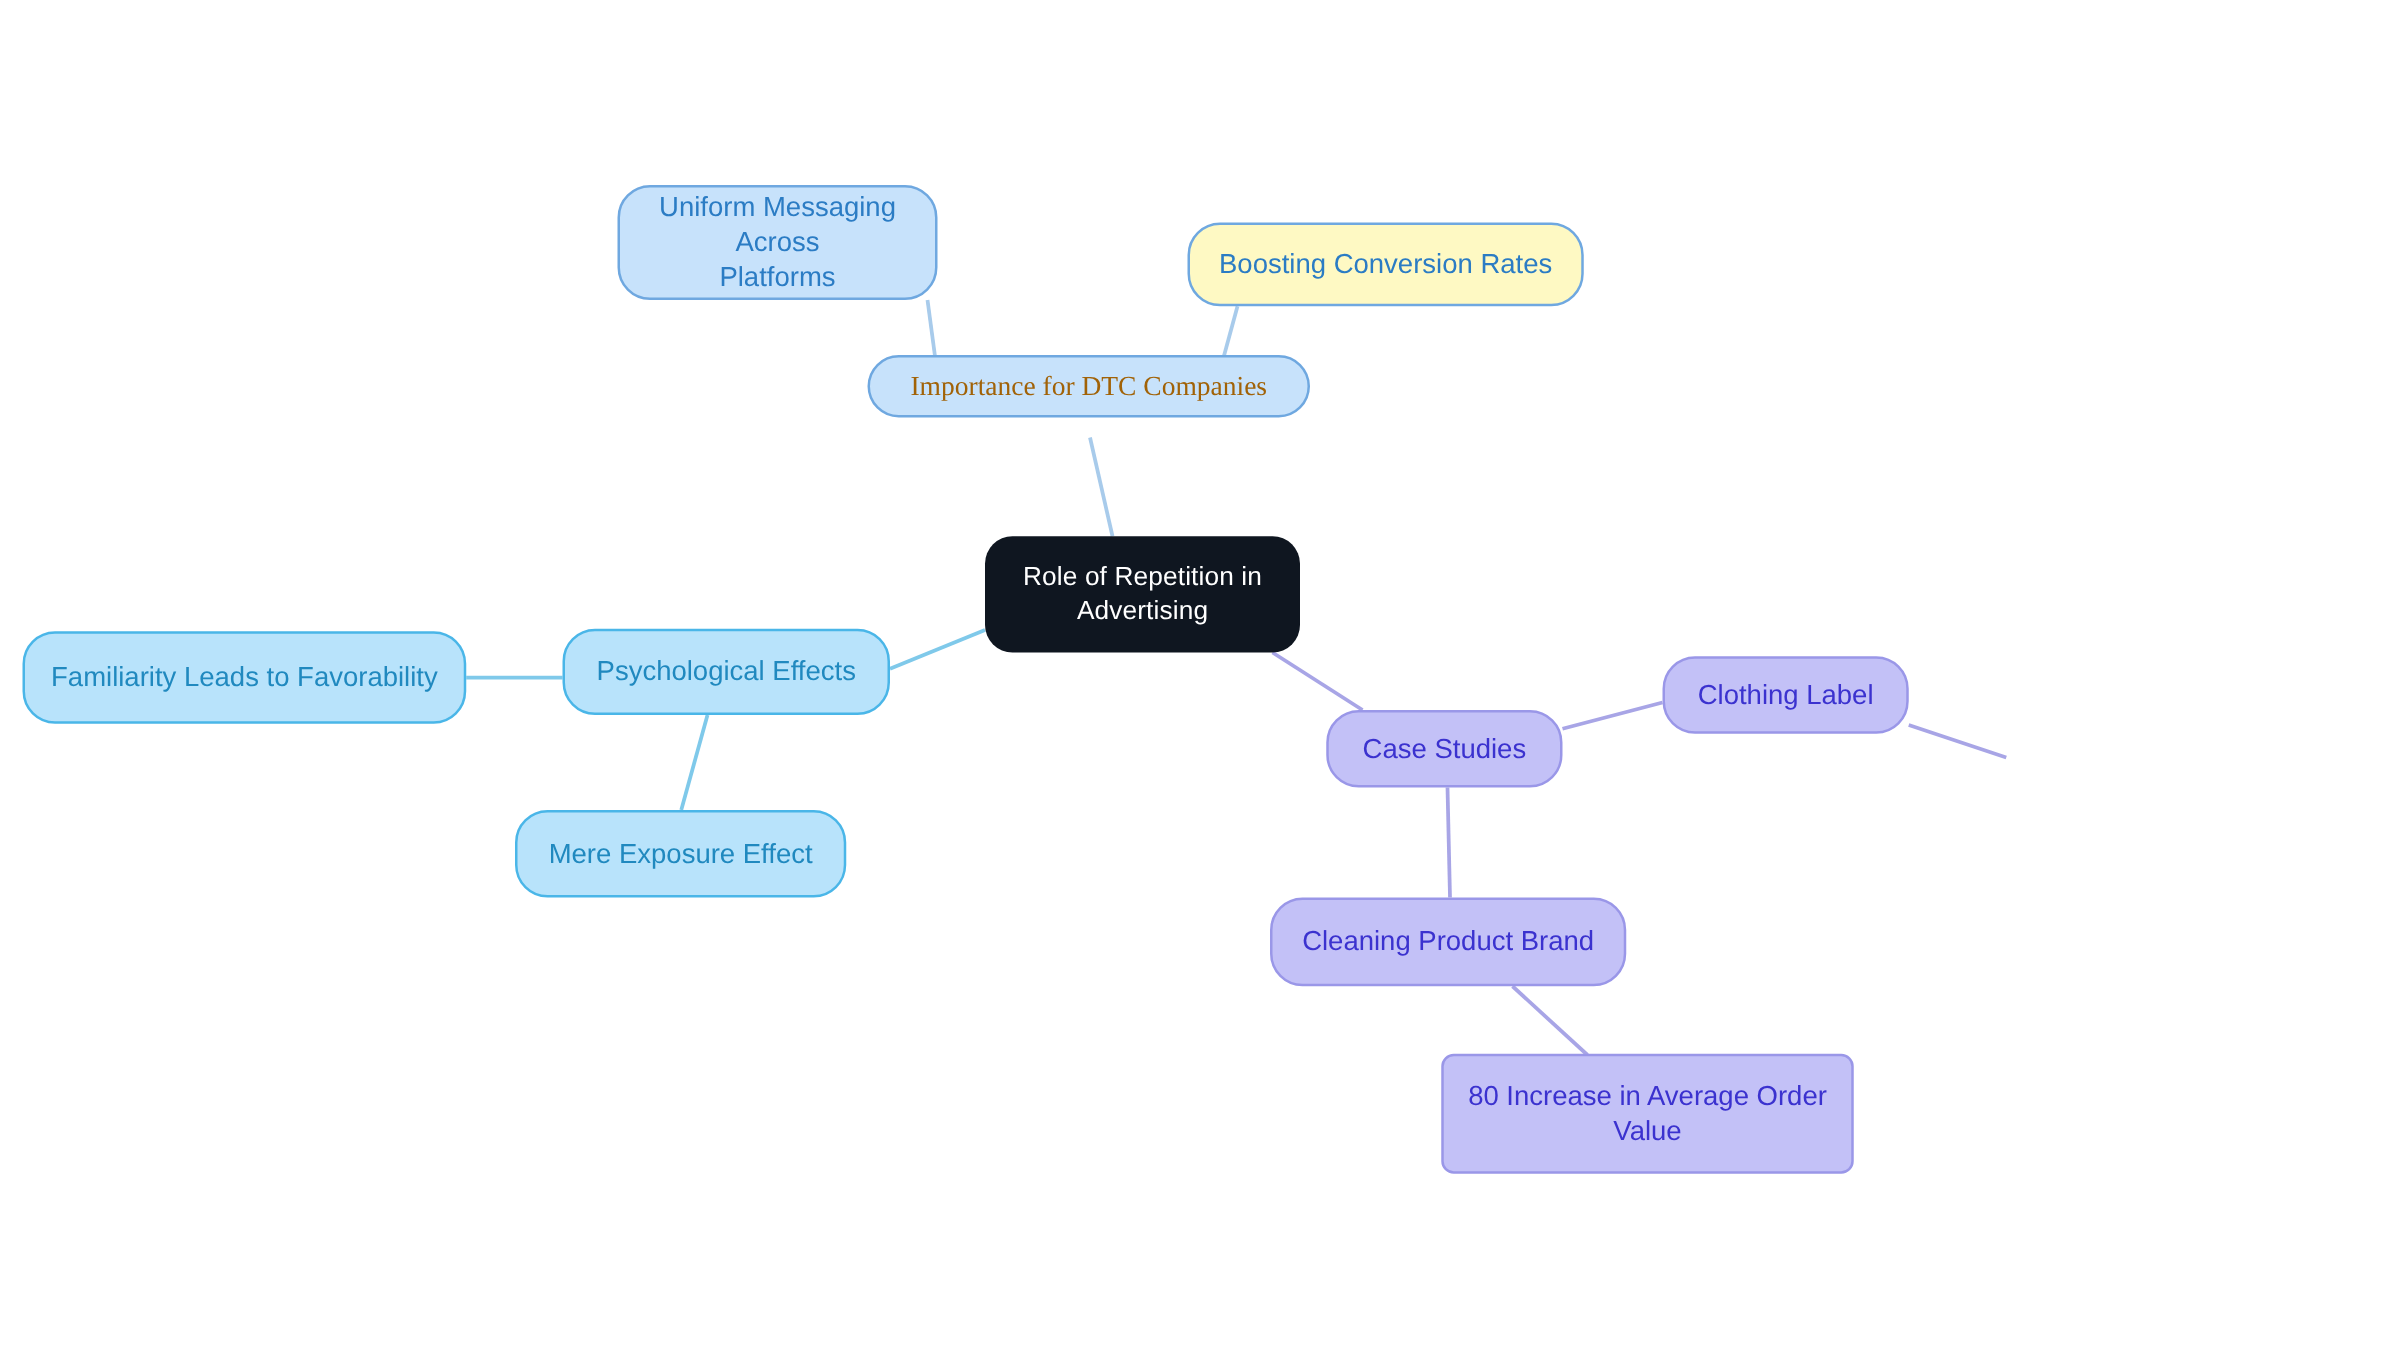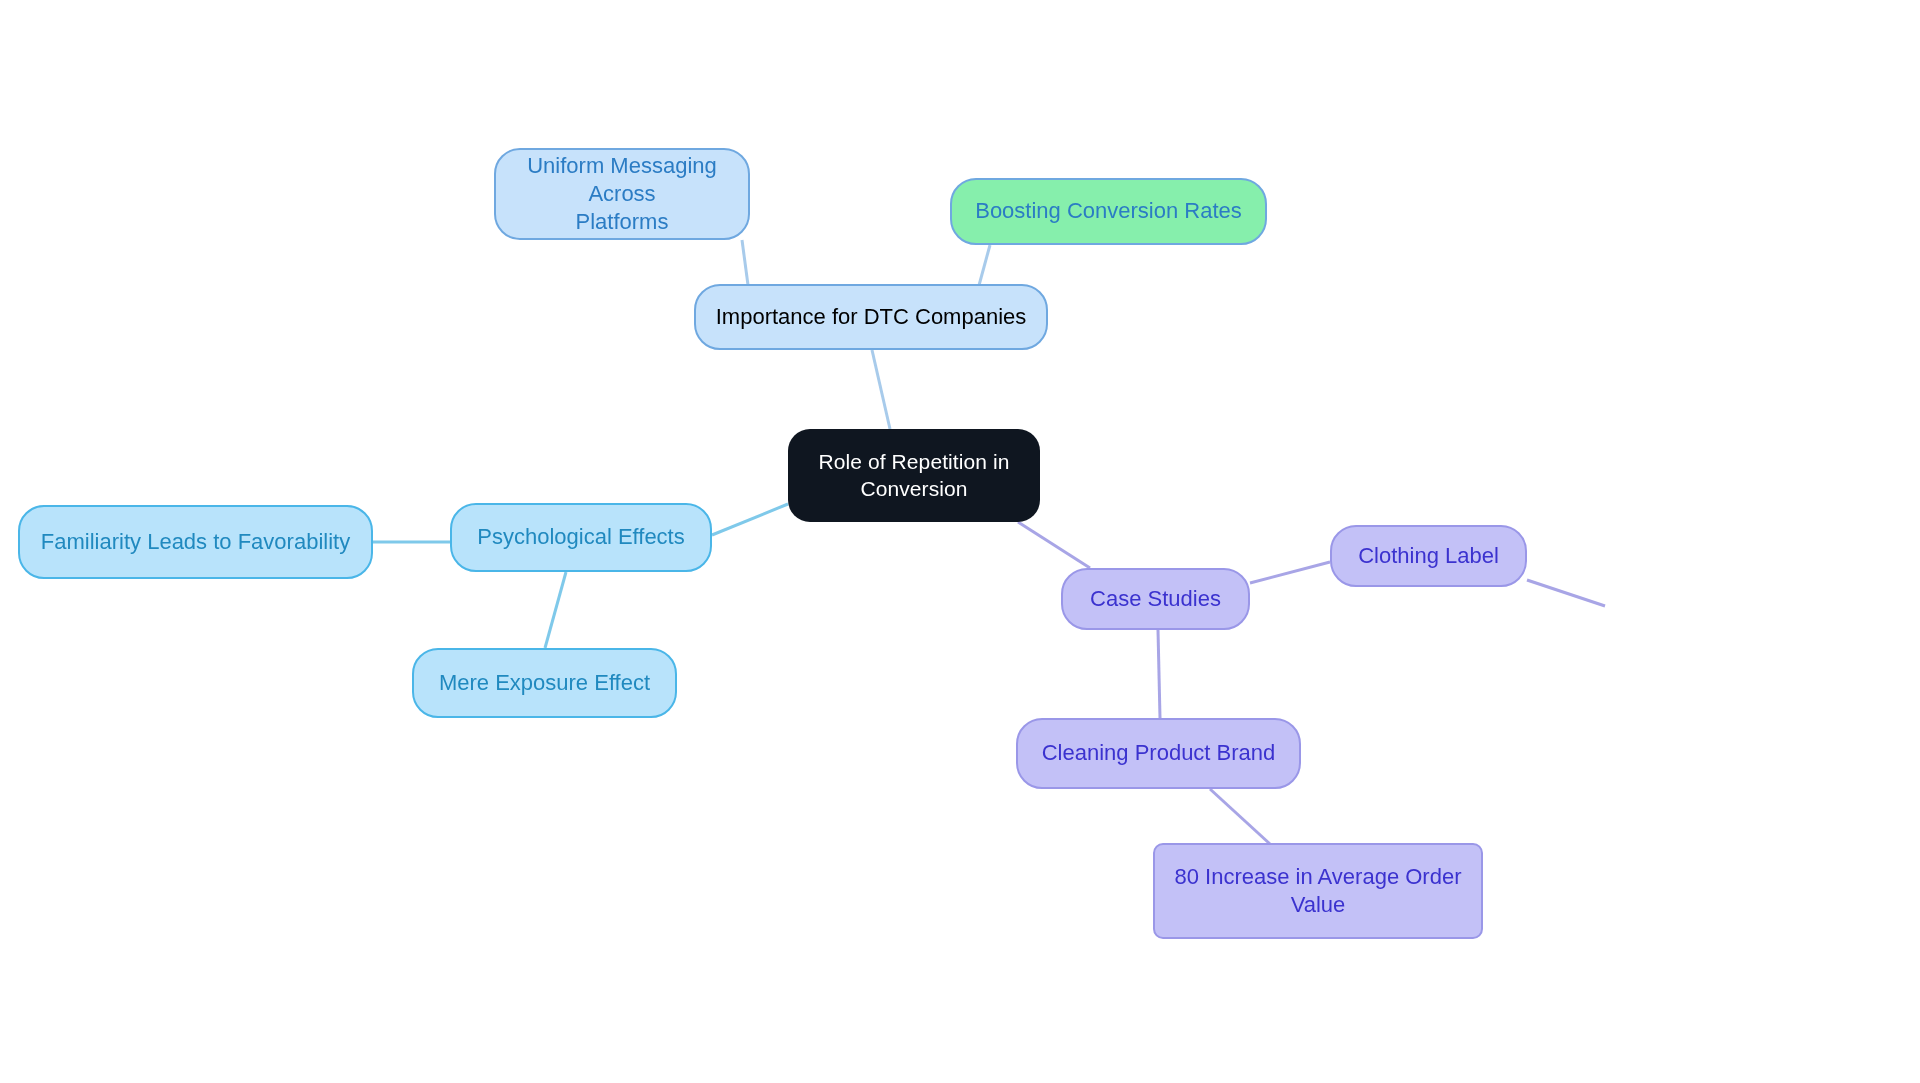--- a/index.html
+++ b/index.html
@@ -75,28 +75,28 @@
     <path d="M 1250 583 L 1330 562" fill="none" stroke="#a8a5e6" stroke-width="3"></path>
 
     <path d="M 1527 580 L 1605 606" fill="none" stroke="#a8a5e6" stroke-width="3"></path>
 
     <path d="M 1158 630 L 1160 718" fill="none" stroke="#a8a5e6" stroke-width="3"></path>
 
     <path d="M 1210 789 L 1270 844" fill="none" stroke="#a8a5e6" stroke-width="3"></path>
   </svg>
 
   <div class="node root" style="left:788px; top:429px; width:252px; height:93px; background:#0f1620; color:#ffffff;">Role of Repetition in
-Conversion</div>
+Advertising</div>
 
-  <div class="node lvl1" style="left:694px; top:284px; width:354px; height:66px; background:#c7e2fb; border-color:#6fa8e0; color:#000000;">Importance for DTC Companies</div>
+  <div class="node lvl1" style="left:694px; top:284px; width:354px; height:50px; background:#c7e2fb; border-color:#6fa8e0; color:#a16207;font-family:Liberation Serif, serif;">Importance for DTC Companies</div>
 
   <div class="node lvl2" style="left:494px; top:148px; width:256px; height:92px; background:#c7e2fb; border-color:#6fa8e0; color:#2b7cc4;">Uniform Messaging Across
 Platforms</div>
 
-  <div class="node lvl2" style="left:950px; top:178px; width:317px; height:67px; background:#86efac; border-color:#6fa8e0; color:#2b7cc4;">Boosting Conversion Rates</div>
+  <div class="node lvl2" style="left:950px; top:178px; width:317px; height:67px; background:#fef9c3; border-color:#6fa8e0; color:#2b7cc4;">Boosting Conversion Rates</div>
 
   <div class="node lvl1" style="left:450px; top:503px; width:262px; height:69px; background:#b8e3fb; border-color:#4ab6e8; color:#2089bf;">Psychological Effects</div>
 
   <div class="node lvl2" style="left:18px; top:505px; width:355px; height:74px; background:#b8e3fb; border-color:#4ab6e8; color:#2089bf;">Familiarity Leads to Favorability</div>
 
   <div class="node lvl1" style="left:1061px; top:568px; width:189px; height:62px; background:#c3c1f7; border-color:#9a97e8; color:#3b32cf;">Case Studies</div>
 
   <div class="node lvl2" style="left:412px; top:648px; width:265px; height:70px; background:#b8e3fb; border-color:#4ab6e8; color:#2089bf;">Mere Exposure Effect</div>
 
   <div class="node lvl2" style="left:1330px; top:525px; width:197px; height:62px; background:#c3c1f7; border-color:#9a97e8; color:#3b32cf;">Clothing Label</div>

